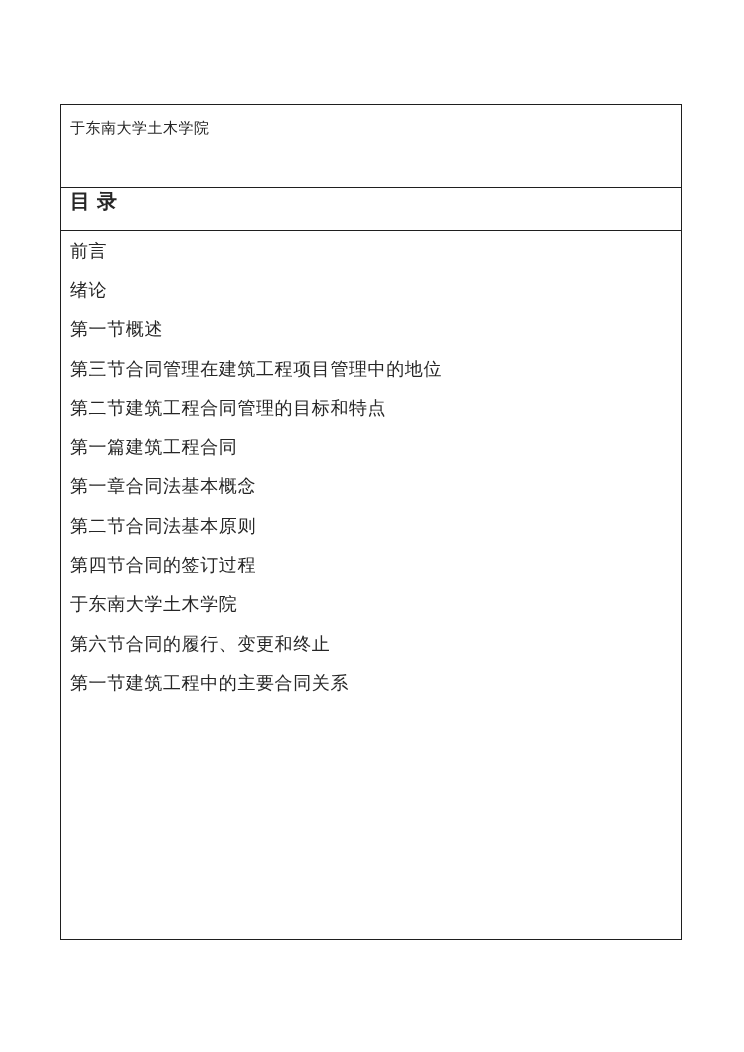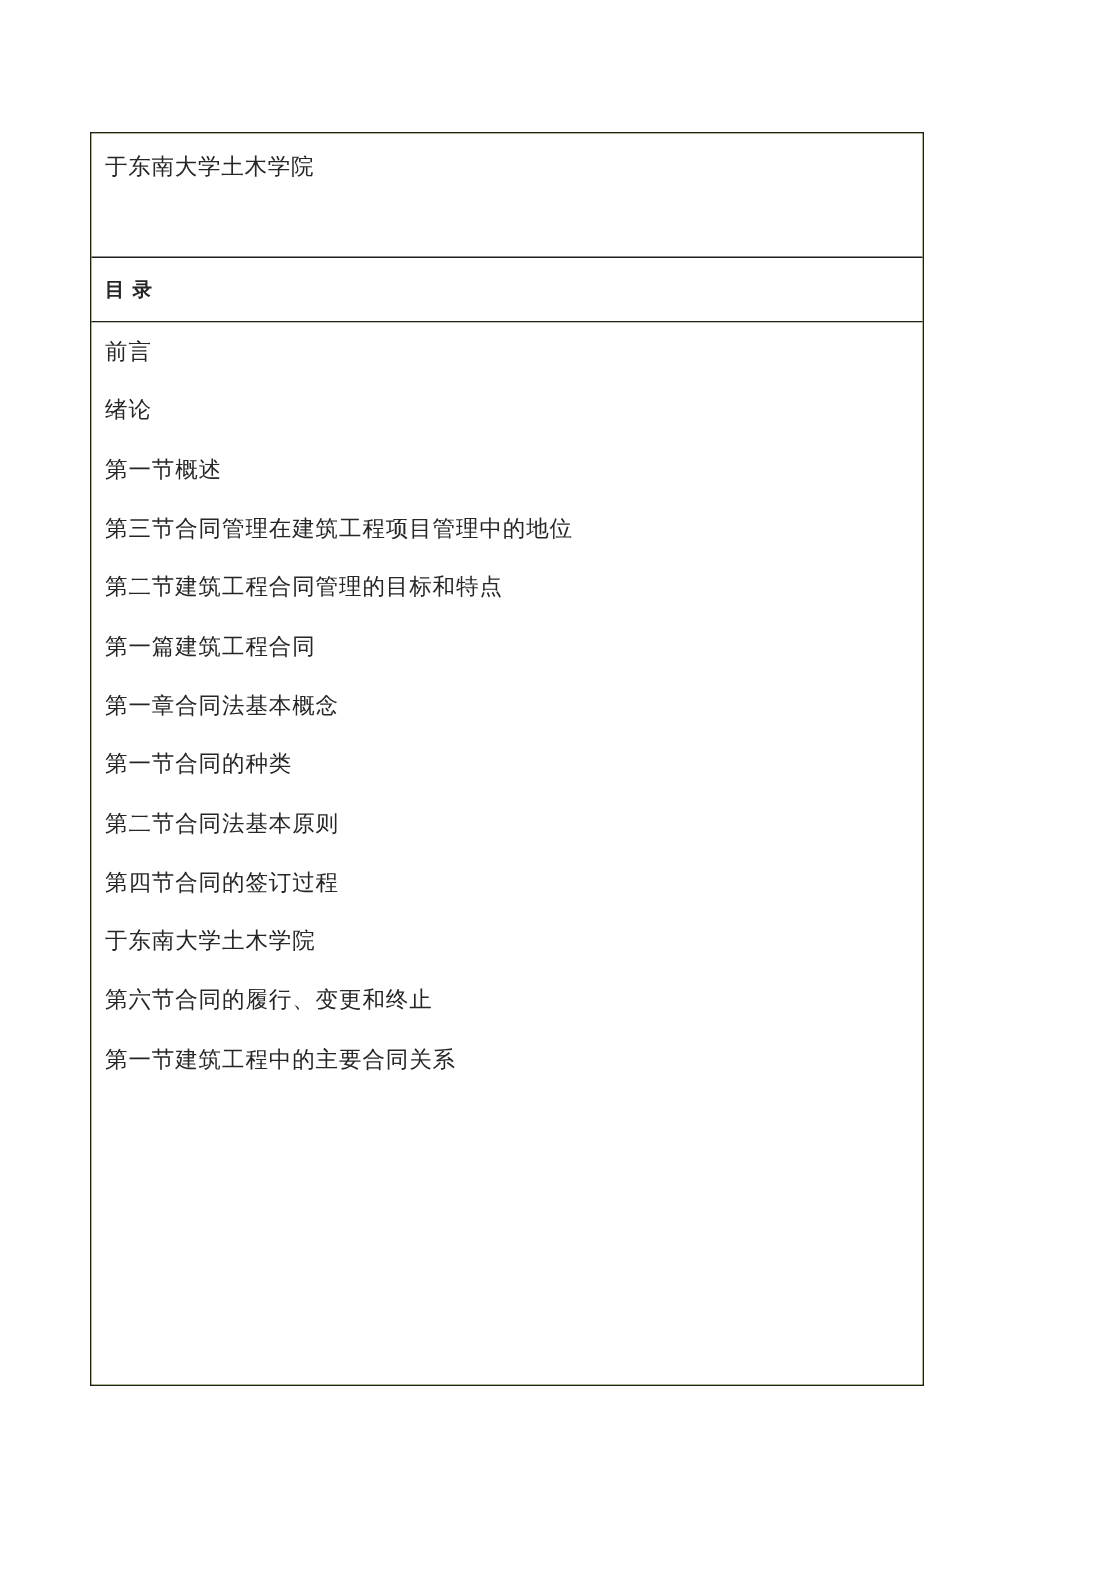--- a/index.html
+++ b/index.html
@@ -14,59 +14,59 @@
   .page {
     position: relative;
     width: 744px;
     height: 1052px;
     background: #ffffff;
     overflow: hidden;
   }
   .doc-table {
     position: absolute;
     left: 60px;
-    top: 88px;
-    width: 556px;
+    top: 104px;
+    width: 622px;
     border: 1px solid #1f1f1f;
     box-sizing: border-box;
-    background: #84cc16;
+    background: #8b5cf6;
   }
   .row {
     box-sizing: border-box;
     background: #ffffff;
   }
   .row-header {
     height: 83px;
     border-bottom: 1px solid #1f1f1f;
     padding: 13px 8px 0 9px;
     font-size: 15px;
     letter-spacing: 0.5px;
     line-height: 20px;
   }
   .row-toc-title {
     height: 43px;
     border-bottom: 1px solid #1f1f1f;
     display: flex;
-    align-items: center;
+    align-items: flex-start;
     padding-left: 9px;
-    font-size: 13px;
+    font-size: 20px;
     font-weight: bold;
     letter-spacing: 1px;
   }
   .row-toc-body {
     height: 708px;
     display: flex;
     flex-direction: column;
   }
   .toc-entry {
     height: 39.3px;
     display: flex;
     align-items: center;
     padding-left: 9px;
-    font-size: 15px;
+    font-size: 18px;
     letter-spacing: 0.6px;
     white-space: nowrap;
   }
 </style>
 </head>
 <body>
 
 <div class="page">
   <div class="doc-table">
 
@@ -79,21 +79,20 @@
     </div>
 
     <div class="row row-toc-body">
       <div class="toc-entry">前言</div>
       <div class="toc-entry">绪论</div>
       <div class="toc-entry">第一节概述</div>
       <div class="toc-entry">第三节合同管理在建筑工程项目管理中的地位</div>
       <div class="toc-entry">第二节建筑工程合同管理的目标和特点</div>
       <div class="toc-entry">第一篇建筑工程合同</div>
       <div class="toc-entry">第一章合同法基本概念</div>
-      <div class="toc-entry">第一节合同的种类</div>
       <div class="toc-entry">第二节合同法基本原则</div>
       <div class="toc-entry">第四节合同的签订过程</div>
       <div class="toc-entry">于东南大学土木学院</div>
       <div class="toc-entry">第六节合同的履行、变更和终止</div>
       <div class="toc-entry">第一节建筑工程中的主要合同关系</div>
     </div>
 
   </div>
 </div>
 

